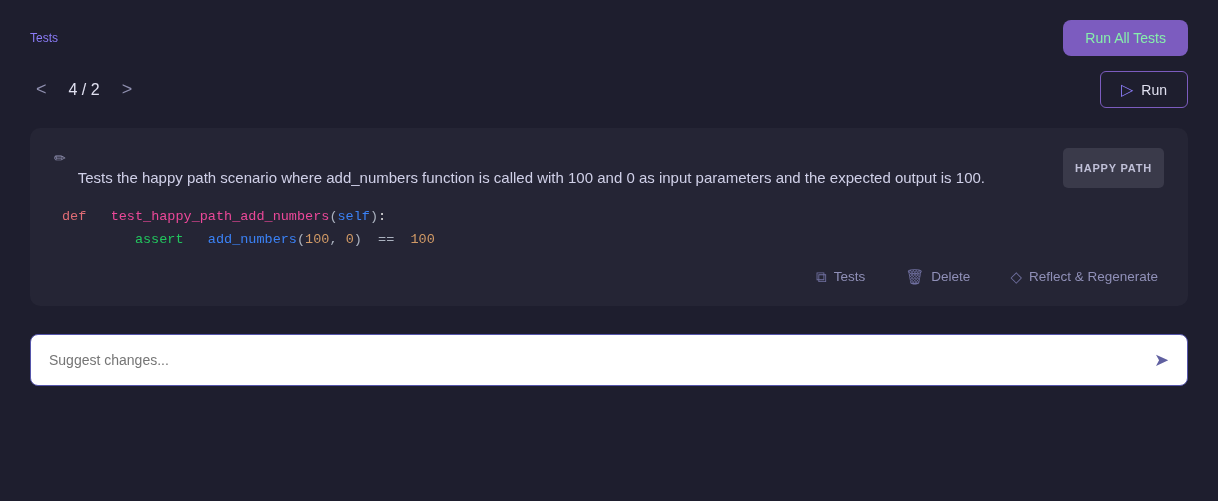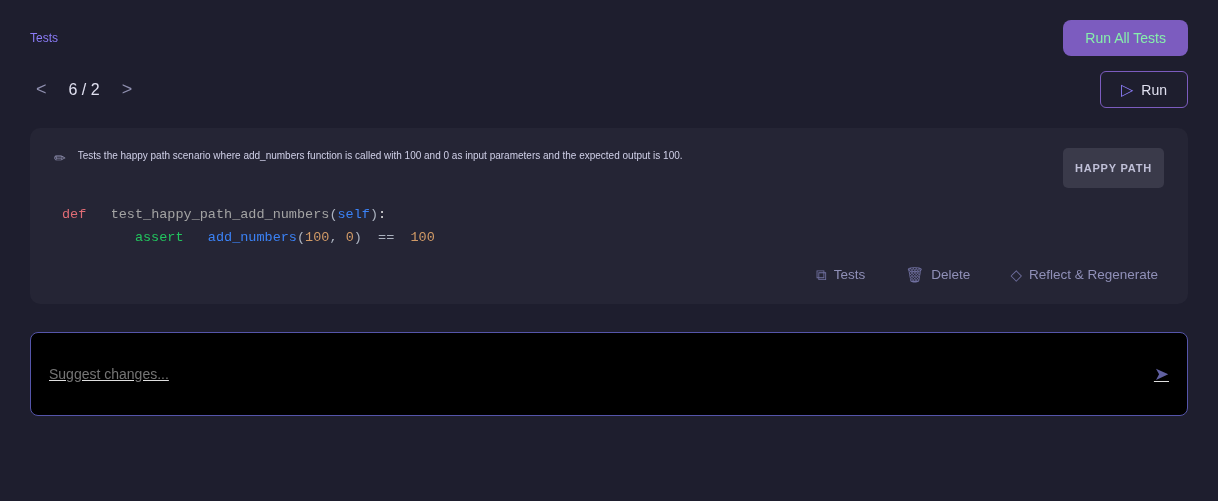--- a/index.html
+++ b/index.html
@@ -129,23 +129,24 @@
     .edit-icon {
       color: #9090b0;
       font-size: 14px;
       margin-top: 2px;
       cursor: pointer;
       flex-shrink: 0;
     }
 
     .test-description {
       color: #d0d0e8;
-      font-size: 10px;
+      font-size: 15px;
       line-height: 1.6;
       flex: 1;
+      margin-top: 18px;
     }
 
     .happy-path-badge {
       background: #3a3a4a;
       color: #c0c0d8;
       font-size: 11px;
       font-weight: 600;
       letter-spacing: 0.8px;
       padding: 14px 12px;
       border-radius: 5px;
@@ -156,21 +157,21 @@
     
     .code-block {
       font-family: 'Courier New', 'Monaco', monospace;
       font-size: 13.5px;
       line-height: 1.7;
       margin: 4px 0 12px 0;
       padding-left: 8px;
     }
 
     .kw-def { color: #e06c75; }
-    .kw-fn { color: #a3a3a3; }
+    .kw-fn { color: #ec4899; }
     .kw-self { color: #3b82f6; }
     .kw-assert { color: #22c55e; margin-top: 32px; }
     .kw-func { color: #3b82f6; }
     .kw-num { color: #d19a66; }
     .kw-op { color: #abb2bf; }
     .kw-paren { color: #abb2bf; }
 
     .code-line {
       display: block;
     }
@@ -203,25 +204,24 @@
     }
 
     
     .suggest-row {
       margin-top: 8px;
     }
 
     .suggest-input-wrapper {
       border: 1.5px solid #5555aa;
       border-radius: 8px;
-      background: #000000;
-      display: flex;
-      align-items: center;
-      padding: 30px 18px;
-      text-decoration: underline;
+      background: #ffffff;
+      display: flex;
+      align-items: center;
+      padding: 14px 18px;
     }
 
     .suggest-input {
       background: transparent;
       border: none;
       outline: none;
       color: #9090b8;
       font-size: 14px;
       flex: 1;
     }
@@ -241,21 +241,21 @@
   <div class="header">
     <span class="header-title">Tests</span>
     <button class="run-all-btn">Run All Tests</button>
   </div>
 
   <div class="content">
 
     <div class="pagination-row">
       <div class="pagination-controls">
         <button class="pagination-arrow">&lt;</button>
-        <span class="pagination-text">6 / 2</span>
+        <span class="pagination-text">4 / 2</span>
         <button class="pagination-arrow">&gt;</button>
       </div>
       <button class="run-btn">
         <span class="run-icon">▷</span>
         <span>Run</span>
       </button>
     </div>
 
     <div class="test-card">
 

